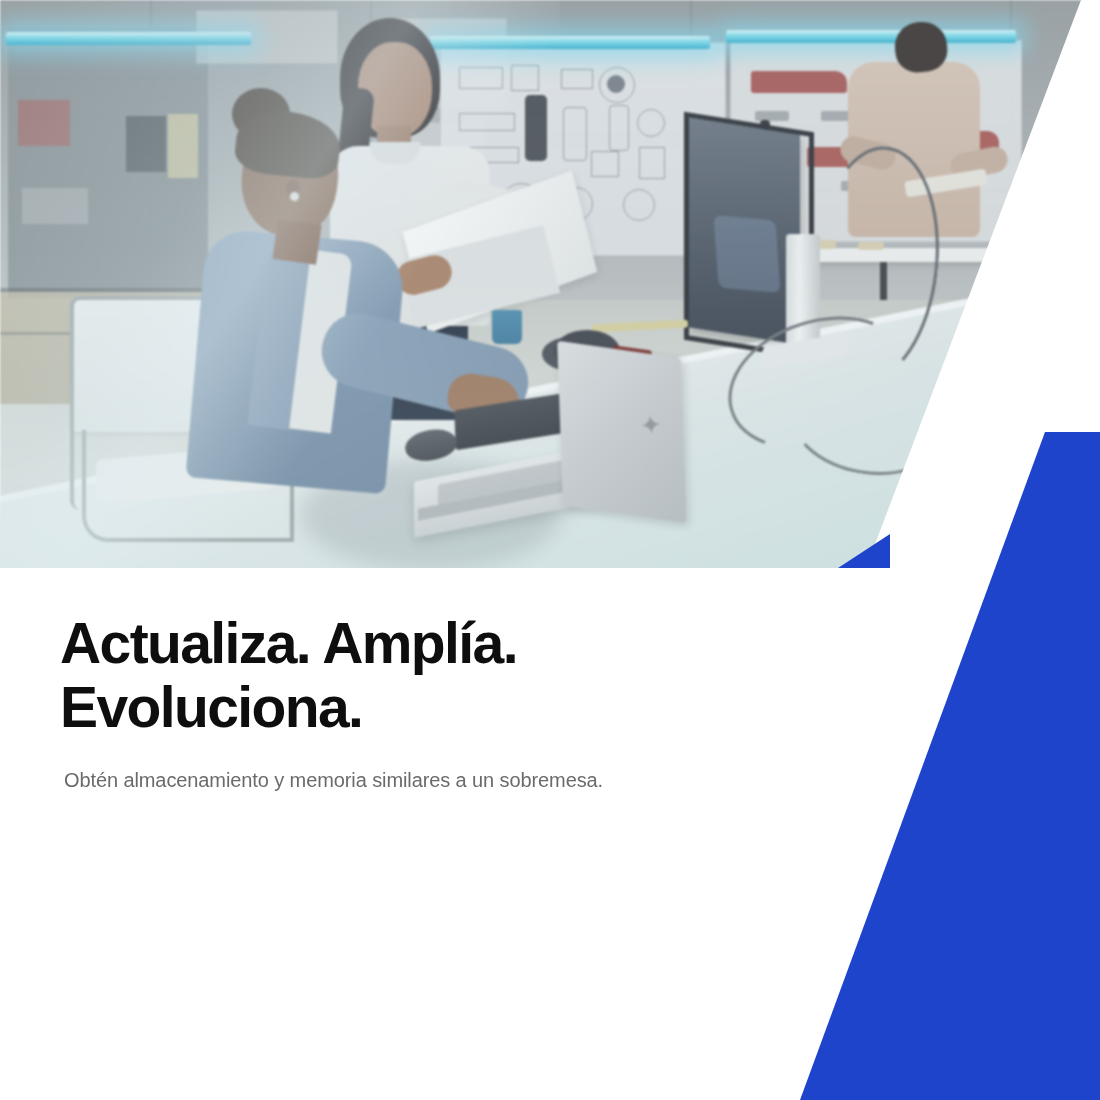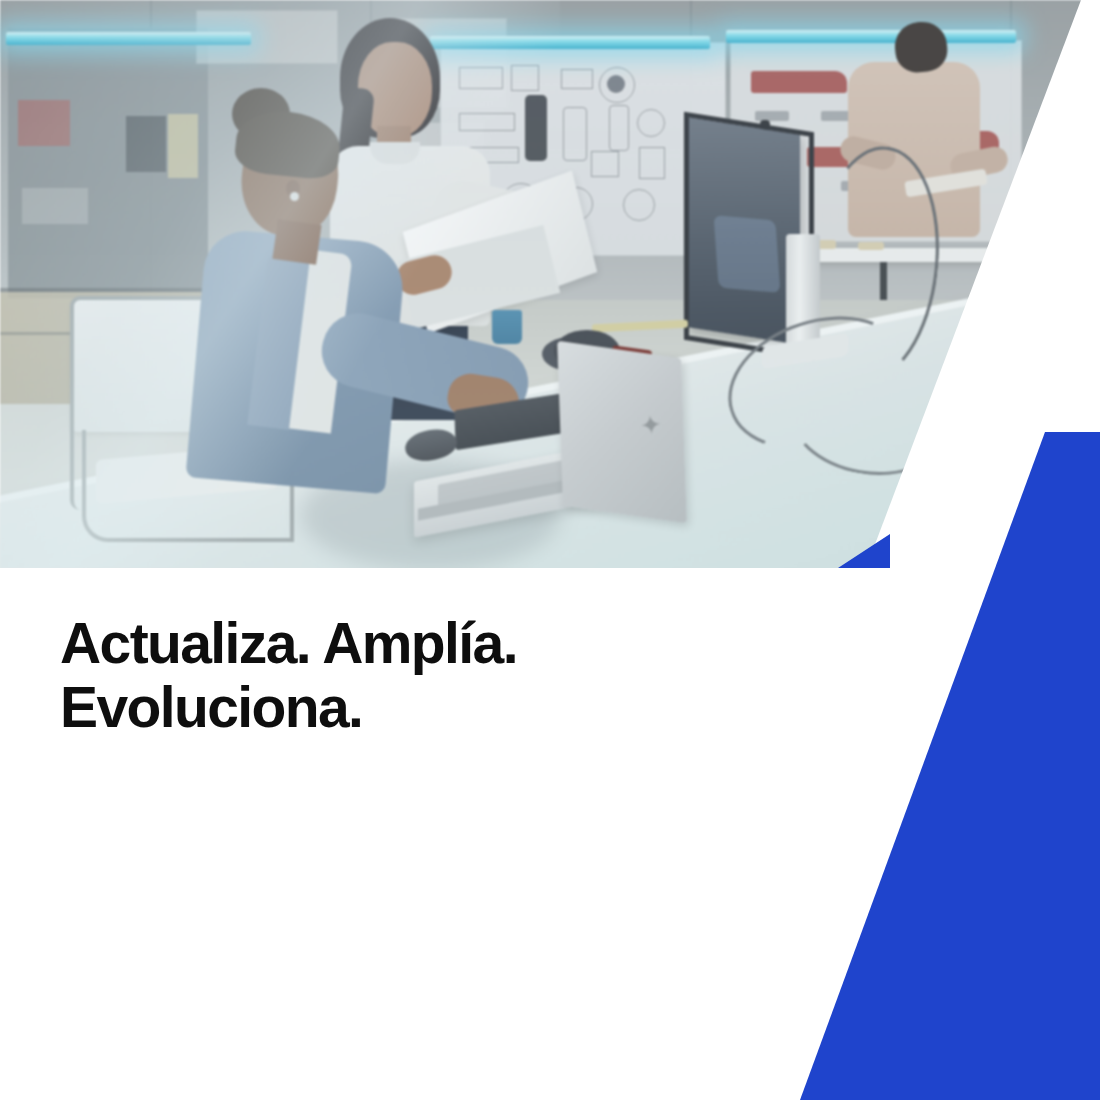--- a/index.html
+++ b/index.html
@@ -831,15 +831,16 @@
     </div>
   </div>
 
   <div class="blue-triangle"></div>
 
   <div class="blue-shape"></div>
 
   <div class="copy">
     <h1 class="headline">Actualiza. Amplía.
 Evoluciona.</h1>
+    <p class="subcopy">Obtén almacenamiento y memoria similares a un sobremesa.</p>
   </div>
 
 </div>
 
 </body></html>

